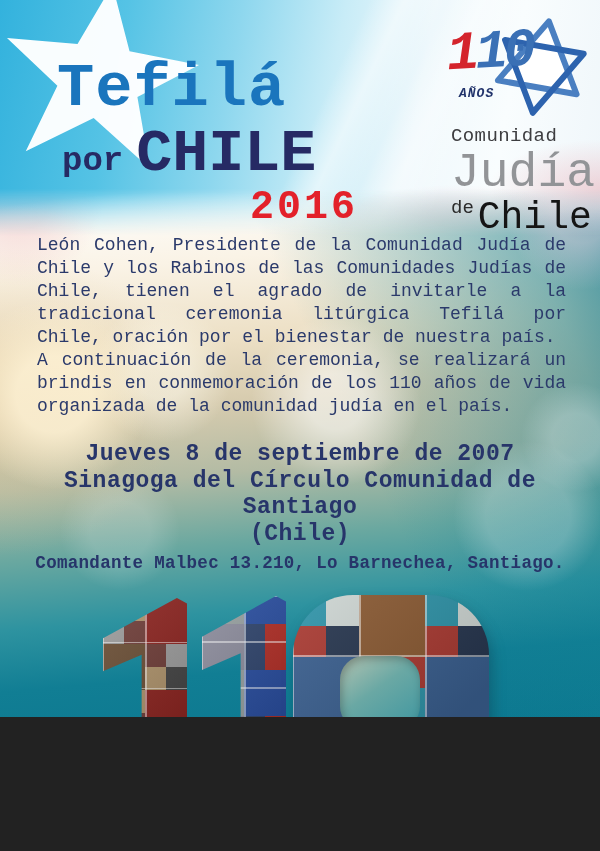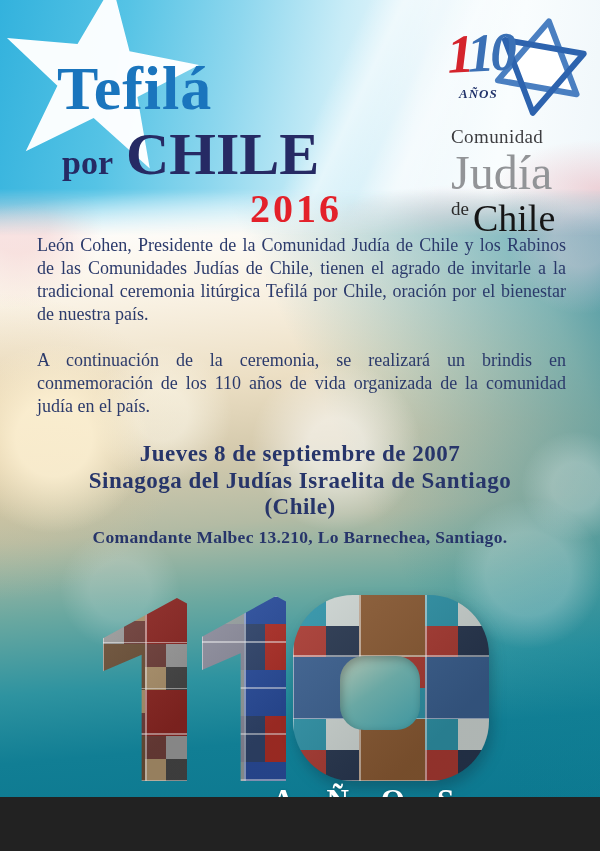--- a/index.html
+++ b/index.html
@@ -1,18 +1,18 @@
 <!DOCTYPE html>
 <html><head>
 <meta charset="utf-8">
 <style>
   html,body{margin:0;padding:0;background:#222;}
   .poster{
-    position:relative;width:600px;height:797px;overflow:hidden;
-    font-family:Liberation Serif, serif;
+    position:relative;width:600px;height:717px;overflow:hidden;
+    font-family:Liberation Mono, monospace;
     background-color:#0e7a90;
     background-image:
       radial-gradient(circle at 9% 55%, rgba(255,243,214,.8) 0 38px, rgba(255,243,214,0) 95px),
       radial-gradient(circle at 56% 56%, rgba(255,255,255,.55) 0 28px, rgba(255,255,255,0) 85px),
       radial-gradient(circle at 27% 52%, rgba(255,252,240,.5) 0 26px, rgba(255,255,255,0) 70px),
       radial-gradient(circle at 3% 28%, rgba(243,205,205,.55) 0 30px, rgba(243,205,205,0) 85px),
       radial-gradient(circle at 97% 30%, rgba(233,210,225,.45) 0 28px, rgba(233,210,225,0) 75px),
       radial-gradient(circle at 88% 72%, rgba(255,255,255,.22) 0 42px, rgba(255,255,255,0) 75px),
       radial-gradient(circle at 96% 61%, rgba(255,255,255,.25) 0 24px, rgba(255,255,255,0) 55px),
       radial-gradient(circle at 20% 74%, rgba(255,255,255,.16) 0 30px, rgba(255,255,255,0) 60px),
@@ -145,21 +145,21 @@
       <span class="org-de">de</span>
       <span class="org-chile">Chile</span>
     </div>
   </div>
 
   <p class="para para-1">León Cohen, Presidente de la Comunidad Judía de Chile y los Rabinos de las Comunidades Judías de Chile, tienen el agrado de invitarle a la tradicional ceremonia litúrgica Tefilá por Chile, oración por el bienestar de nuestra país.</p>
   <p class="para para-2">A continuación de la ceremonia, se realizará un brindis en conmemoración de los 110 años de vida organizada de la comunidad judía en el país.</p>
 
   <div class="event">
     <div class="ev-big">Jueves 8 de septiembre de 2007</div>
-    <div class="ev-big">Sinagoga del Judías Israelita de Santiago</div>
+    <div class="ev-big">Sinagoga del Círculo Comunidad de Santiago</div>
     <div class="ev-big">(Chile)</div>
     <div class="ev-address">Comandante Malbec 13.210, Lo Barnechea, Santiago.</div>
   </div>
 
   <div>
     <span class="sr-only">110</span>
     <div class="digit digit-1a"></div>
     <div class="digit digit-1b"></div>
     <div class="zero">
       <div class="zero-hole"></div>

